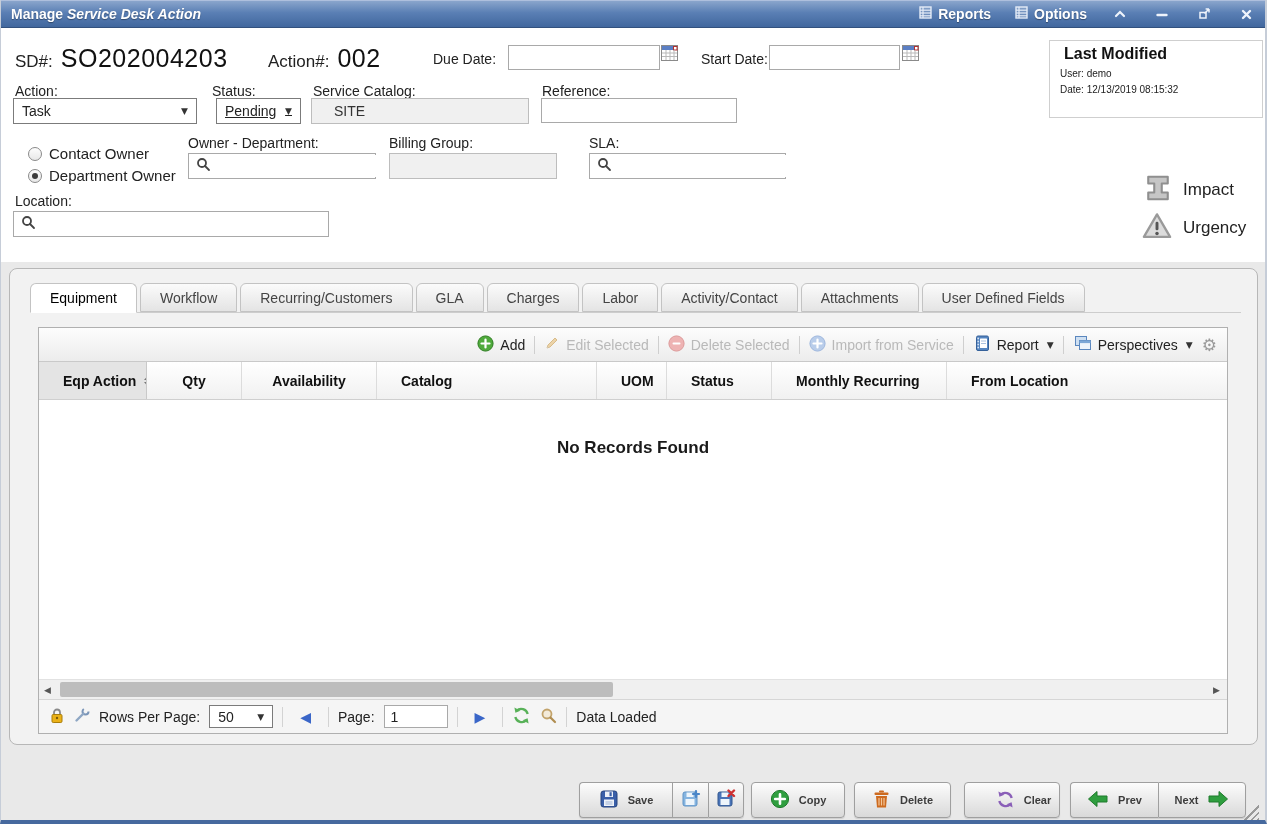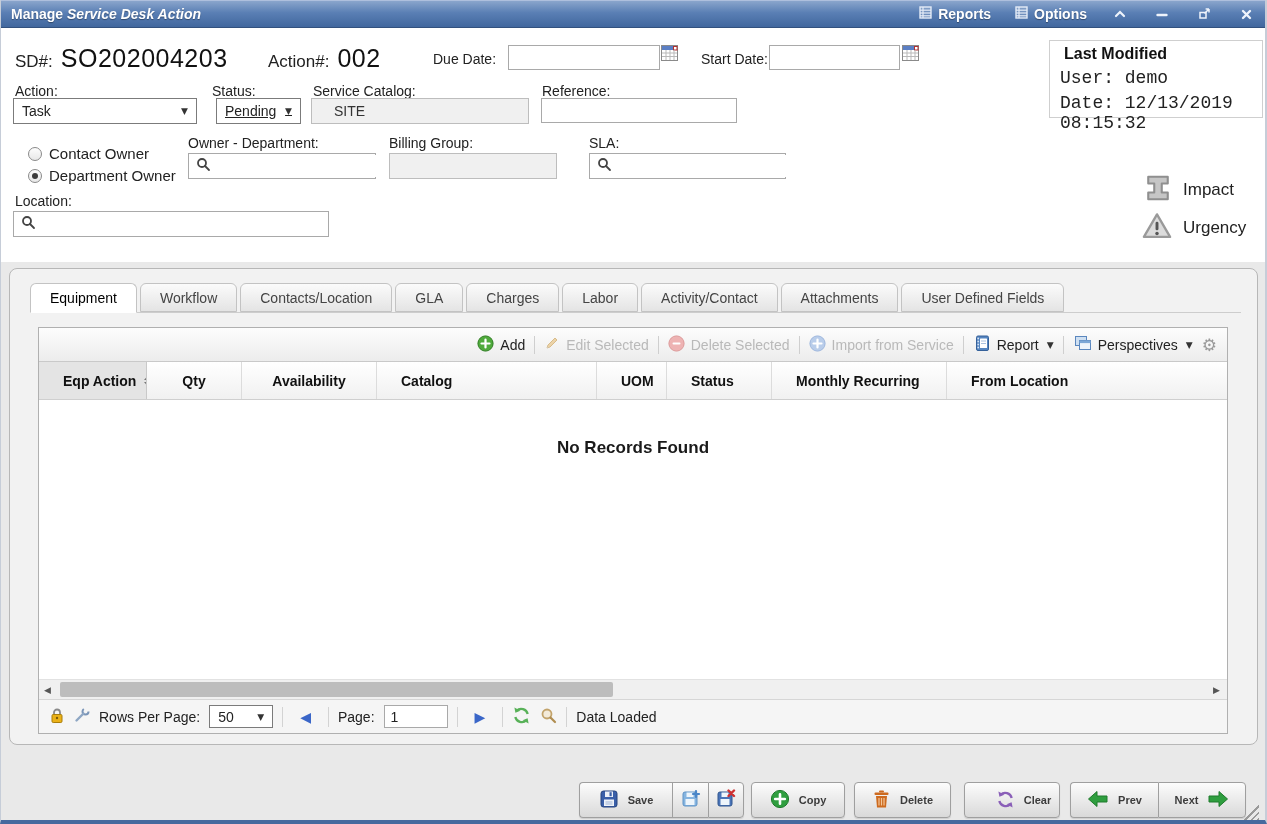--- a/index.html
+++ b/index.html
@@ -44,21 +44,21 @@
   }
   .select .caret{ font-size:9px; color:#333; font-family:"DejaVu Sans",sans-serif; }
   .search-field{
     height:26px; border:1px solid #a9a9a9; background:#fff; display:flex; align-items:center; padding-left:7px; gap:4px;
   }
   .search-field input{ border:none; outline:none; flex:1; height:22px; font-size:14px; font-family:"Liberation Sans",sans-serif;}
   .fieldset{
     border:1px solid #cfcfcf; padding:4px 10px 8px 10px; background:#fff;
   }
   .fieldset .legend{ font-size:16px; font-weight:bold; color:#111; margin-top:-13px; background:#fff; display:inline-block; padding:0 4px; }
-  .fieldset .line{ font-size:18px; color:#222; margin-top:5px;font-family:Liberation Mono, monospace; }
+  .fieldset .line{ font-size:10px; color:#222; margin-top:5px; }
   .radio-row{ display:flex; align-items:center; gap:7px; cursor:pointer; }
   .radio{ width:14px; height:14px; border-radius:50%; border:1px solid #8a8a8a; background:linear-gradient(#fdfdfd,#e8e8e8); position:relative; }
   .radio.checked::after{ content:""; position:absolute; left:3px; top:3px; width:6px; height:6px; border-radius:50%; background:#3c3c3c; }
   .radio-label{ font-size:15px; color:#222; }
   .rating{ display:flex; align-items:center; gap:10px; }
   .rating-label{ font-size:17px; color:#222; }
   
   .lower{ position:absolute; top:262px; left:0; right:0; bottom:0; background:#e9e9e9; }
   .panel{
     position:absolute; left:8px; top:6px; width:1249px; height:477px;
@@ -307,21 +307,21 @@
       <span class="rating-label">Urgency</span>
     </div>
   </div>
 
   <div class="lower">
     <div class="panel">
 
       <div class="tabs">
         <div class="tab active">Equipment</div>
         <div class="tab">Workflow</div>
-        <div class="tab">Contacts/Location</div>
+        <div class="tab">Recurring/Customers</div>
         <div class="tab">GLA</div>
         <div class="tab">Charges</div>
         <div class="tab">Labor</div>
         <div class="tab">Activity/Contact</div>
         <div class="tab">Attachments</div>
         <div class="tab">User Defined Fields</div>
       </div>
 
       <div class="grid">
 

